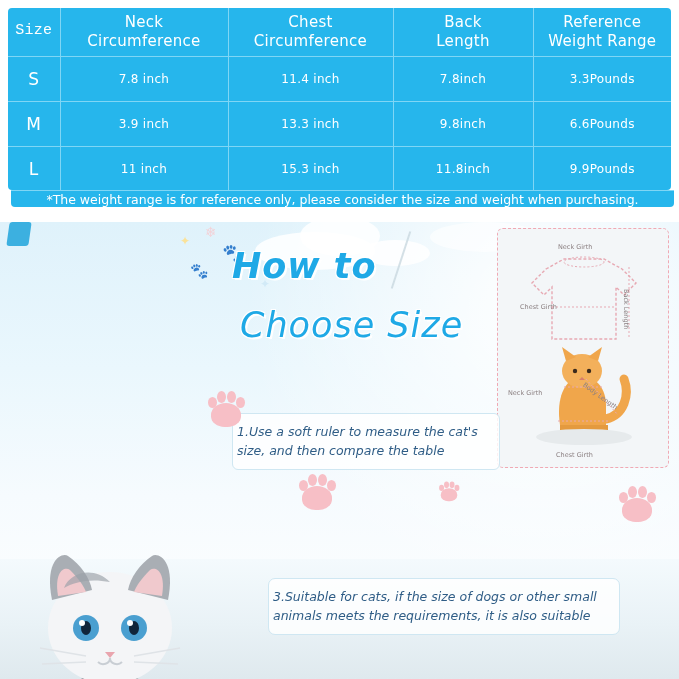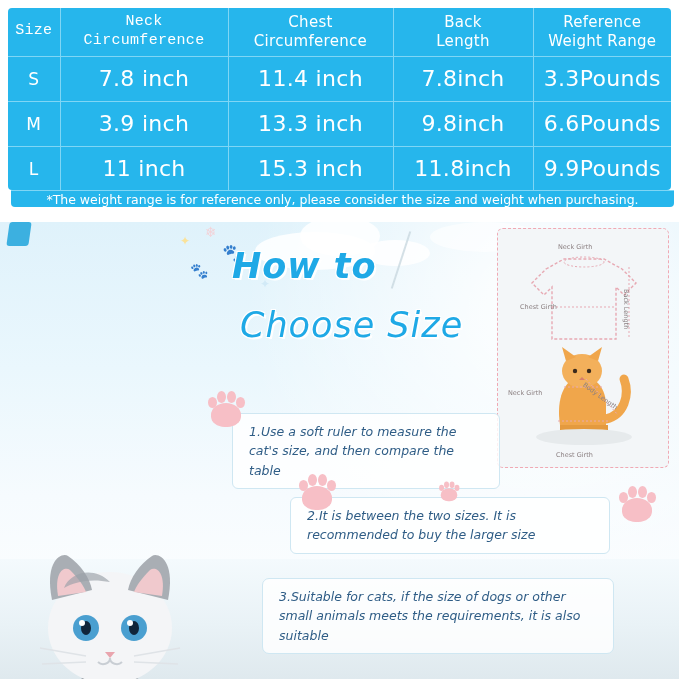--- a/index.html
+++ b/index.html
@@ -34,26 +34,26 @@
     font-weight: normal;
   }
   .tbl th {
     font-size: 15px;
     line-height: 1.25;
     height: 48px;
     padding: 2px 3px;
     letter-spacing: .3px;
   }
   .tbl td {
-    font-size: 22px;
+    font-size: 12px;
     height: 45px;
     letter-spacing: .3px;
   }
   .tbl .col-size { width: 52px; font-family: Liberation Mono, monospace; }
-  .tbl .col-neck { width: 168px; font-family: Liberation Mono, monospace; }
+  .tbl .col-neck { width: 168px; }
   .tbl .col-chest { width: 165px; }
   .tbl .col-back { width: 140px; }
   .tbl .col-weight { width: 138px; }
   .tbl tr td:first-child { font-size: 17px; }
   .tbl thead th { border-top: none; }
   .tbl tr th:first-child, .tbl tr td:first-child { border-left: none; }
   .tbl tr th:last-child, .tbl tr td:last-child { border-right: none; }
 
   .note {
     position: absolute;
@@ -146,21 +146,21 @@
 
   
   .tip {
     position: absolute;
     background: rgba(255,255,255,.82);
     border: 1px solid #cfe7f2;
     border-radius: 6px;
     color: #2f5d86;
     font-size: 12.5px;
     line-height: 1.55;
-    padding: 8px 16px;
+    padding: 8px 4px;
     font-style: italic;
   }
   .tip1 { left: 232px; top: 413px; width: 268px; }
   .tip2 { left: 290px; top: 497px; width: 320px; }
   .tip3 { left: 278px; top: 578px; width: 352px; }
 
   .paw {
     position: absolute;
     width: 42px; height: 40px;
   }
@@ -367,24 +367,21 @@
     <div class="dlabel" style="left:22px; top:74px;">Chest Girth</div>
     <div class="dlabel" style="left:132px; top:60px; transform:rotate(90deg); transform-origin:left top;">Back Length</div>
     <div class="dlabel" style="left:10px; top:160px;">Neck Girth</div>
     <div class="dlabel" style="left:88px; top:152px; transform:rotate(36deg); transform-origin:left top;">Body Length</div>
     <div class="dlabel" style="left:58px; top:222px;">Chest Girth</div>
   </div>
 
   <div class="tip tip1" style="top:191px; left:232px;">
     <span>1.Use a soft ruler to measure the cat's size, and then compare the table</span>
   </div>
-  <div class="tip tip2" style="top:275px; left:290px;">
-    <span>2.It is between the two sizes. It is recommended to buy the larger size</span>
-  </div>
-  <div class="tip tip3" style="top:356px; left:262px;border-radius:7px;">
+  <div class="tip tip3" style="top:356px; left:268px;border-radius:7px;">
     <span>3.Suitable for cats, if the size of dogs or other small animals meets the requirements, it is also suitable</span>
   </div>
 
   <div class="paw paw-a" style="top:168px; left:205px;">
     <div class="pad main"></div>
       <div class="pad t1"></div>
       <div class="pad t2"></div>
       <div class="pad t3"></div>
       <div class="pad t4"></div>
   </div>

